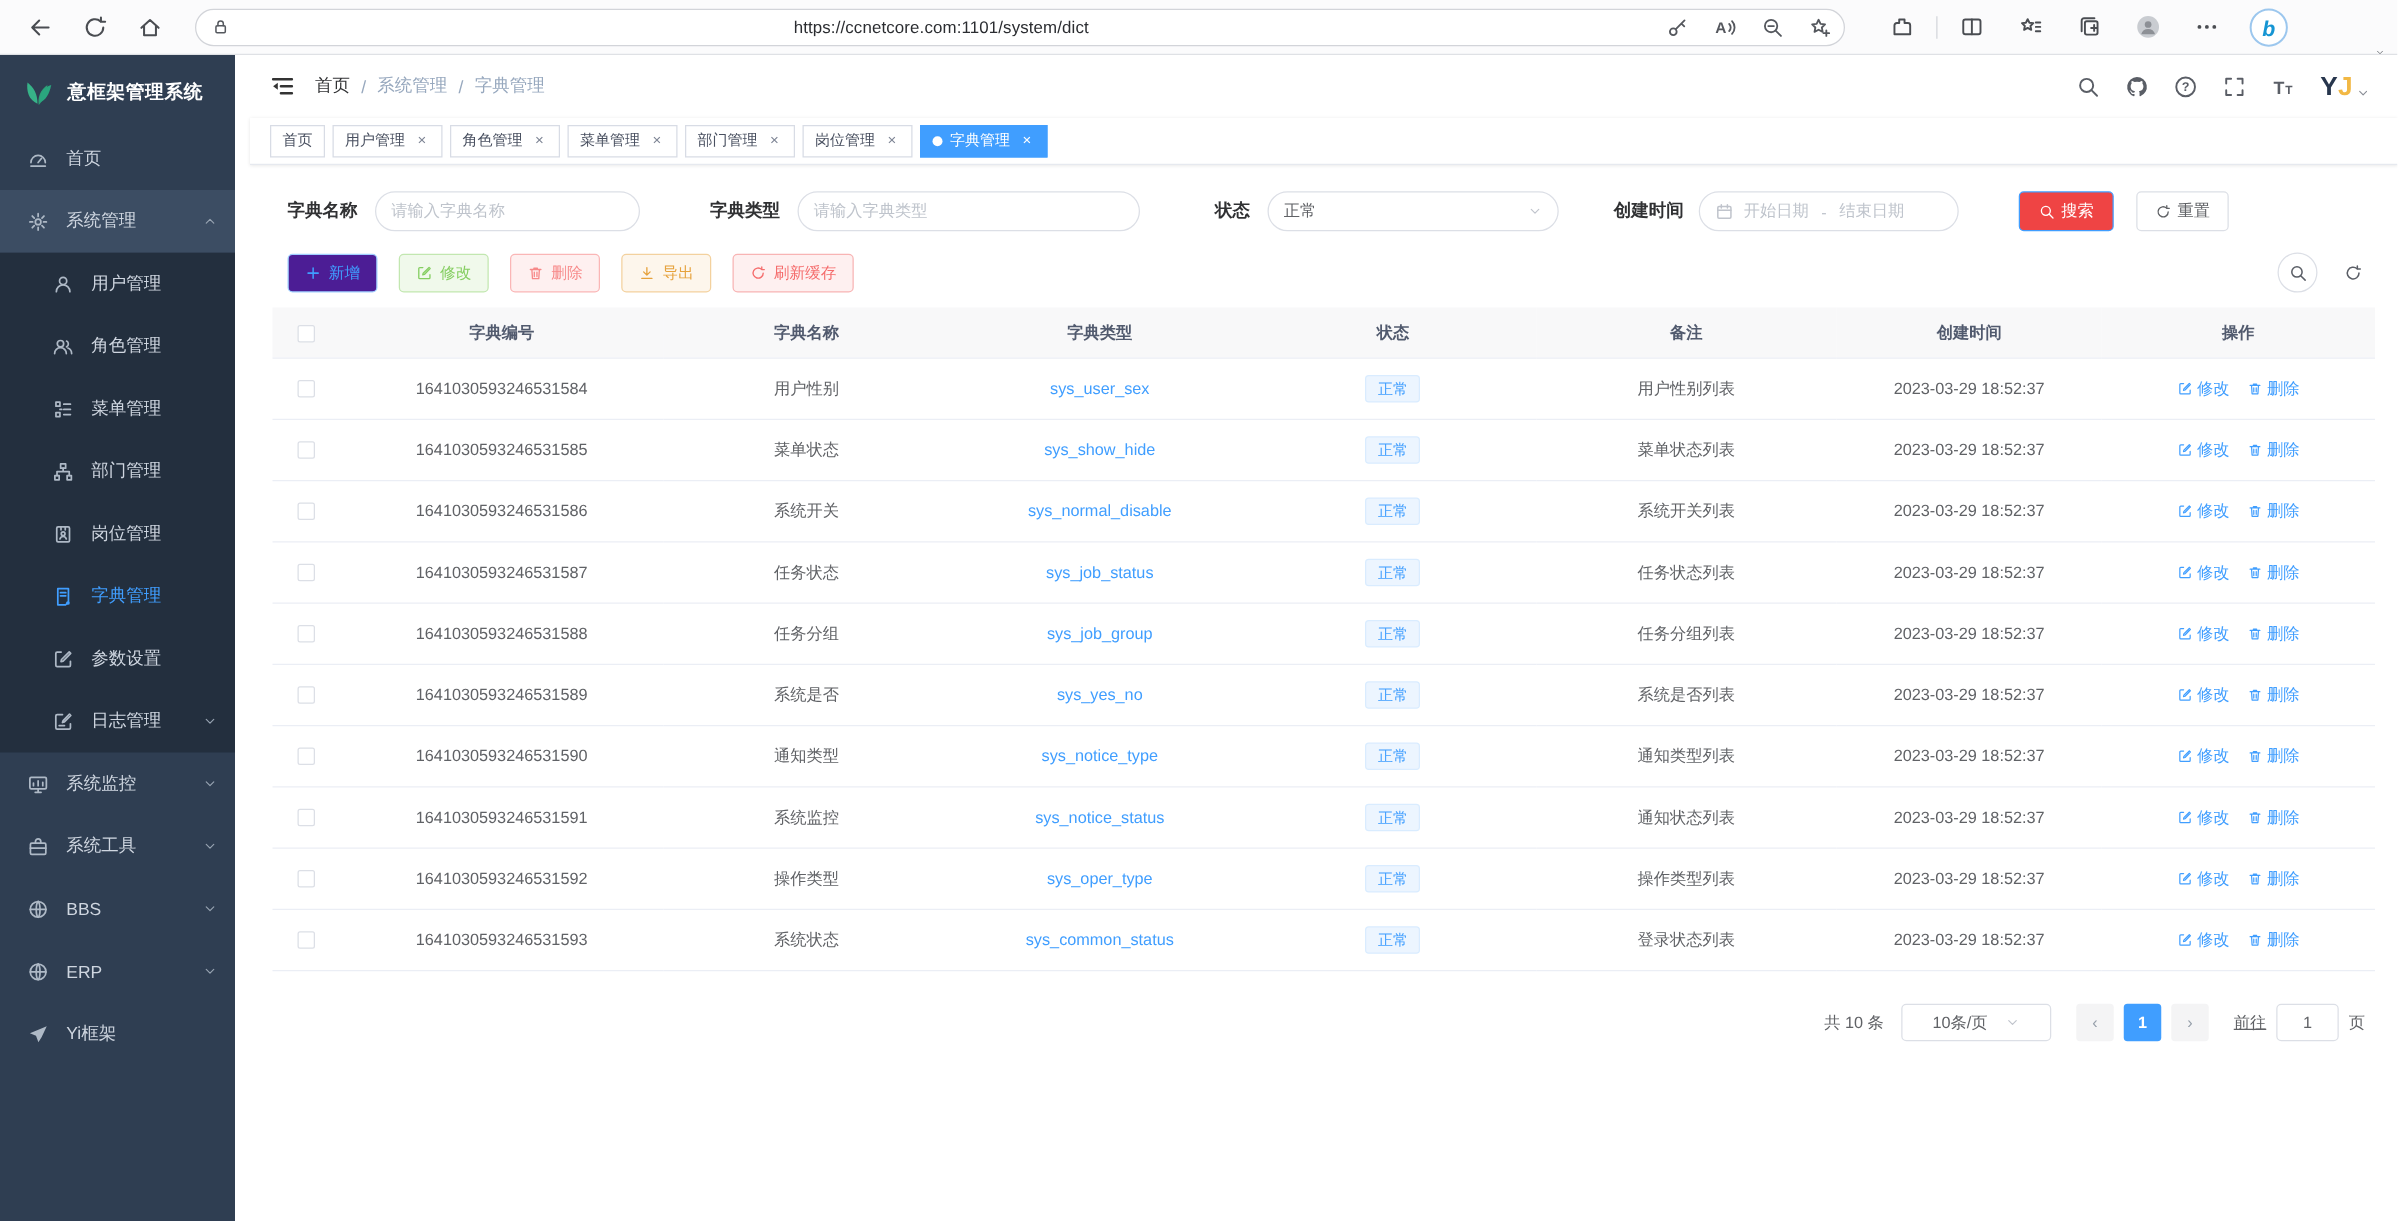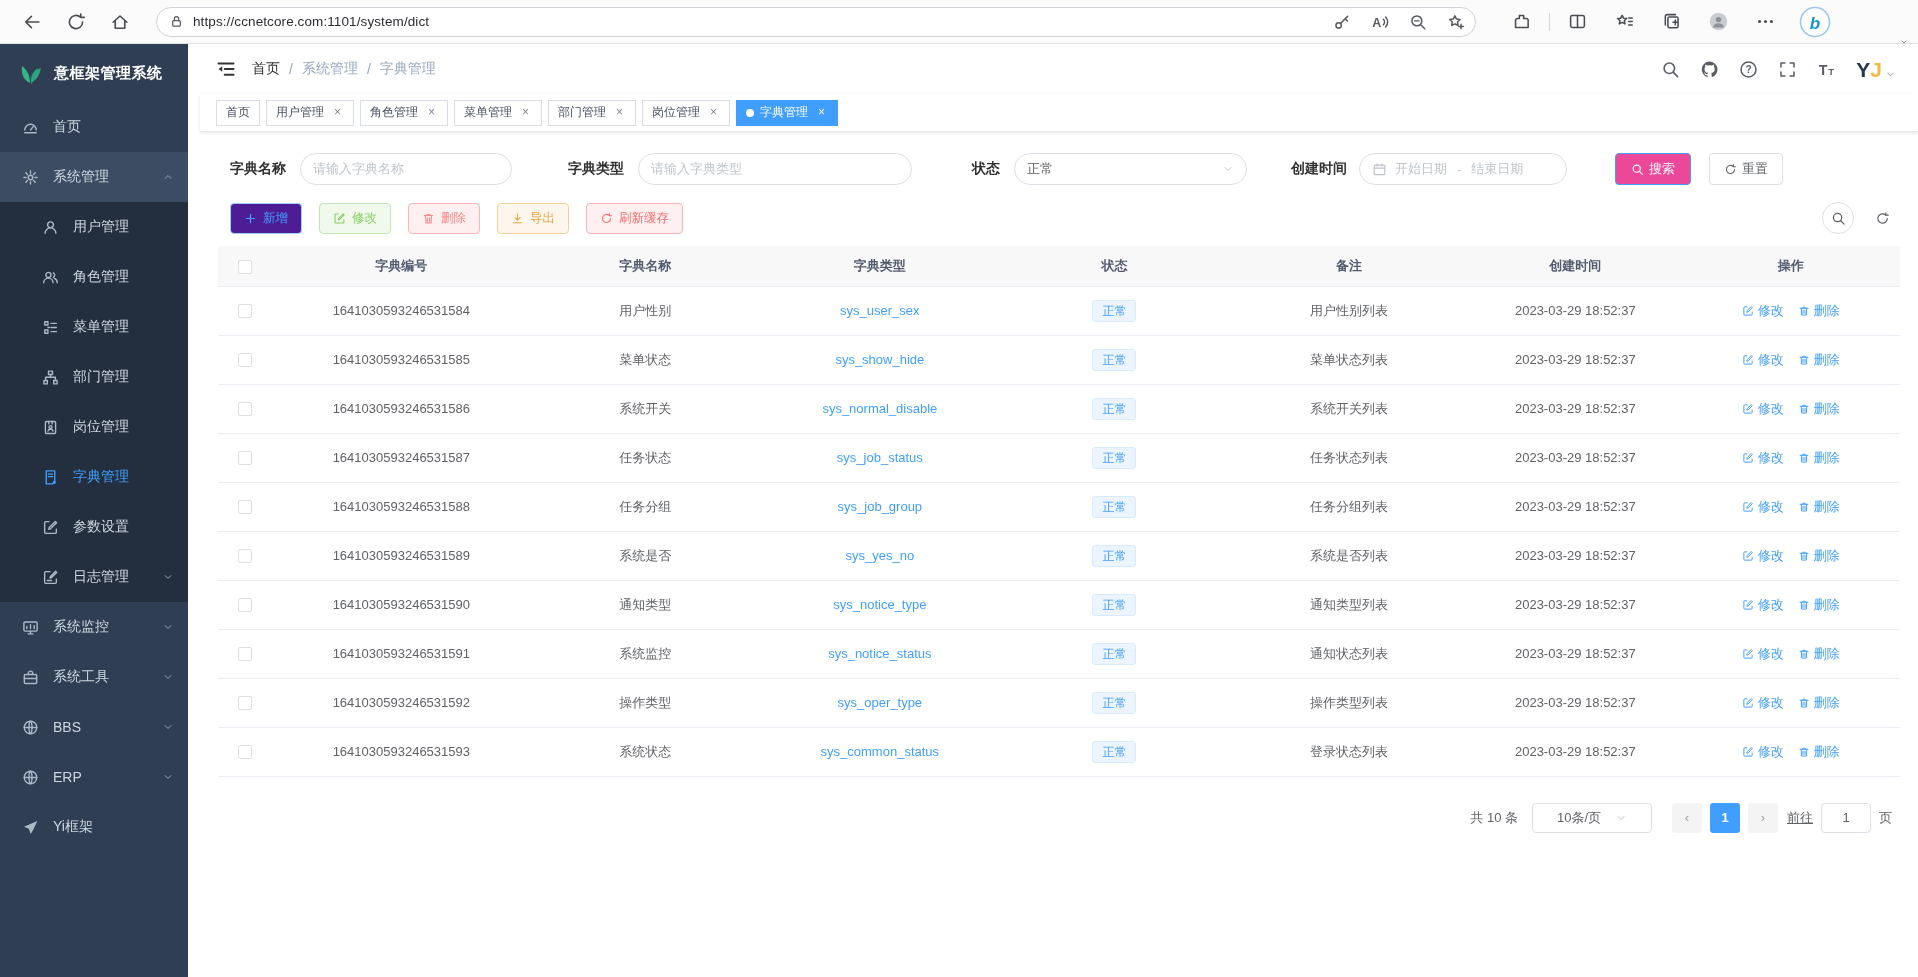--- a/index.html
+++ b/index.html
@@ -6,21 +6,21 @@
   html,body { width:1918px; height:977px; overflow:hidden; }
   body { font-family:"Liberation Sans","DejaVu Sans",sans-serif; background:#fff; position:relative; font-size:14px; color:#303133; }
   .icon { display:inline-flex; align-items:center; justify-content:center; }
   .icon svg { width:100%; height:100%; }
 
   
   .chrome { position:absolute; top:0; left:0; right:0; height:44px; background:#fbfbfc; border-bottom:1px solid #dfe1e5; display:flex; align-items:center; padding:0 10px; }
   .chrome .navbtn { width:20px; height:20px; color:#4a4d52; margin:0 12px; cursor:pointer; }
   .urlpill { display:flex; align-items:center; height:30px; width:1320px; margin-left:14px; background:#fff; border:1px solid #d2d4d9; border-radius:15px; padding:0 10px 0 12px; }
   .urlpill .lock { width:15px; height:15px; color:#55585e; margin-right:9px; }
-  .urltext { flex:1; font-size:13.5px; color:#2b2d31; letter-spacing:.1px; white-space:nowrap; overflow:hidden; }
+  .urltext { flex:1; font-size:13.5px; color:#2b2d31; letter-spacing:.1px; white-space:nowrap; overflow:hidden;text-align:center; }
   .pill-ic { width:18px; height:18px; color:#55585e; margin-left:20px; cursor:pointer; }
   .chrome-right { display:flex; align-items:center; margin-left:22px; }
   .chrome-right .cr-ic { width:19px; height:19px; color:#4a4d52; margin:0 14px; cursor:pointer; }
   .chrome-divider { width:1px; height:18px; background:#d4d6da; margin:0 4px; }
   .avatar-ic { width:24px; height:24px; }
   .bing { width:32px; height:32px; margin-left:10px; position:relative; cursor:pointer; }
   .bing-caret { position:absolute; right:8px; top:38px; width:12px; height:8px; color:#5f6368; }
 
   
   .sidebar { position:absolute; top:44px; left:0; bottom:0; width:188px; background:#2f3e52; overflow:hidden; }
@@ -61,21 +61,21 @@
 
   
   .filters { display:flex; align-items:center; padding:21px 20px 0 30px; }
   .f-label { font-weight:bold; color:#303133; font-size:14px; white-space:nowrap; }
   .f-input { height:32px; border:1px solid #dcdfe6; border-radius:16px; background:#fff; display:flex; align-items:center; padding:0 12px; font-size:13px; color:#606266; }
   .placeholder { color:#bfc4cc; }
   .sel-caret { width:12px; height:12px; color:#c0c4cc; margin-left:auto; }
   .cal-ic { width:15px; height:15px; color:#c0c4cc; margin-right:8px; }
   .btn { height:32px; border-radius:4px; border:1px solid #dcdfe6; background:#fff; display:inline-flex; align-items:center; justify-content:center; font-size:13px; color:#606266; cursor:pointer; padding:0 14px; }
   .btn .b-ic { width:13px; height:13px; margin-right:5px; }
-  .btn-primary { background:#ec4899; border-color:#409eff; color:#fff; }
+  .btn-primary { background:#ef4444; border-color:#409eff; color:#fff; }
 
   
   .toolbar { display:flex; align-items:center; padding:17px 20px 0 30px; }
   .tbtn { height:31px; border-radius:4px; display:inline-flex; align-items:center; padding:0 13px; font-size:12.5px; margin-right:17px; cursor:pointer; border:1px solid transparent; }
   .tbtn .b-ic { width:13px; height:13px; margin-right:6px; }
   .tbtn-add { background:#4c1d95; border-color:#a0cfff; color:#409eff; }
   .tbtn-edit { background:#f0f9eb; border-color:#c2e7b0; color:#85ce61; }
   .tbtn-del { background:#fef0f0; border-color:#fab6b6; color:#f78989; }
   .tbtn-export { background:#fdf6ec; border-color:#f3d19e; color:#e6a23c; }
   .tbtn-cache { background:#fef0f0; border-color:#f8b4b4; color:#f56c6c; }
@@ -95,21 +95,21 @@
   .op-link { color:#409eff; cursor:pointer; display:inline-flex; align-items:center; margin:0 7px; }
   .op-link .b-ic { width:12px; height:12px; margin-right:4px; }
 
   
   .pager { display:flex; align-items:center; justify-content:flex-end; padding:26px 26px 0 0; font-size:13px; color:#606266; }
   .pg-total { margin-right:14px; }
   .pg-select { width:120px; height:30px; border:1px solid #dcdfe6; border-radius:4px; display:flex; align-items:center; justify-content:center; color:#606266; cursor:pointer; margin-right:16px; padding:0 10px; }
   .pg-select .sel-caret { margin-left:14px; }
   .pg-btn { width:30px; height:30px; background:#f4f4f5; border-radius:3px; display:flex; align-items:center; justify-content:center; color:#97a0ab; margin:0 4px; cursor:pointer; font-size:13px; }
   .pg-page { width:30px; height:30px; background:#409eff; color:#fff; border-radius:3px; display:flex; align-items:center; justify-content:center; font-weight:bold; margin:0 4px; cursor:pointer; }
-  .pg-goto { margin-left:5px; margin-right:8px;text-decoration:underline; }
+  .pg-goto { margin-left:16px; margin-right:8px;text-decoration:underline; }
   .pg-input { width:50px; height:30px; border:1px solid #dcdfe6; border-radius:4px; text-align:center; font-size:13px; color:#606266; margin-right:8px; font-family:inherit; }
 </style>
 </head>
 <body>
 
 <div class="chrome">
   <span class="icon navbtn">
       <svg viewBox="0 0 16 16" fill="none" stroke="currentColor" stroke-width="1.3" stroke-linecap="round" stroke-linejoin="round">
         <path d="M13.5 8H3M7.5 3.5L3 8l4.5 4.5"></path>
       </svg>

